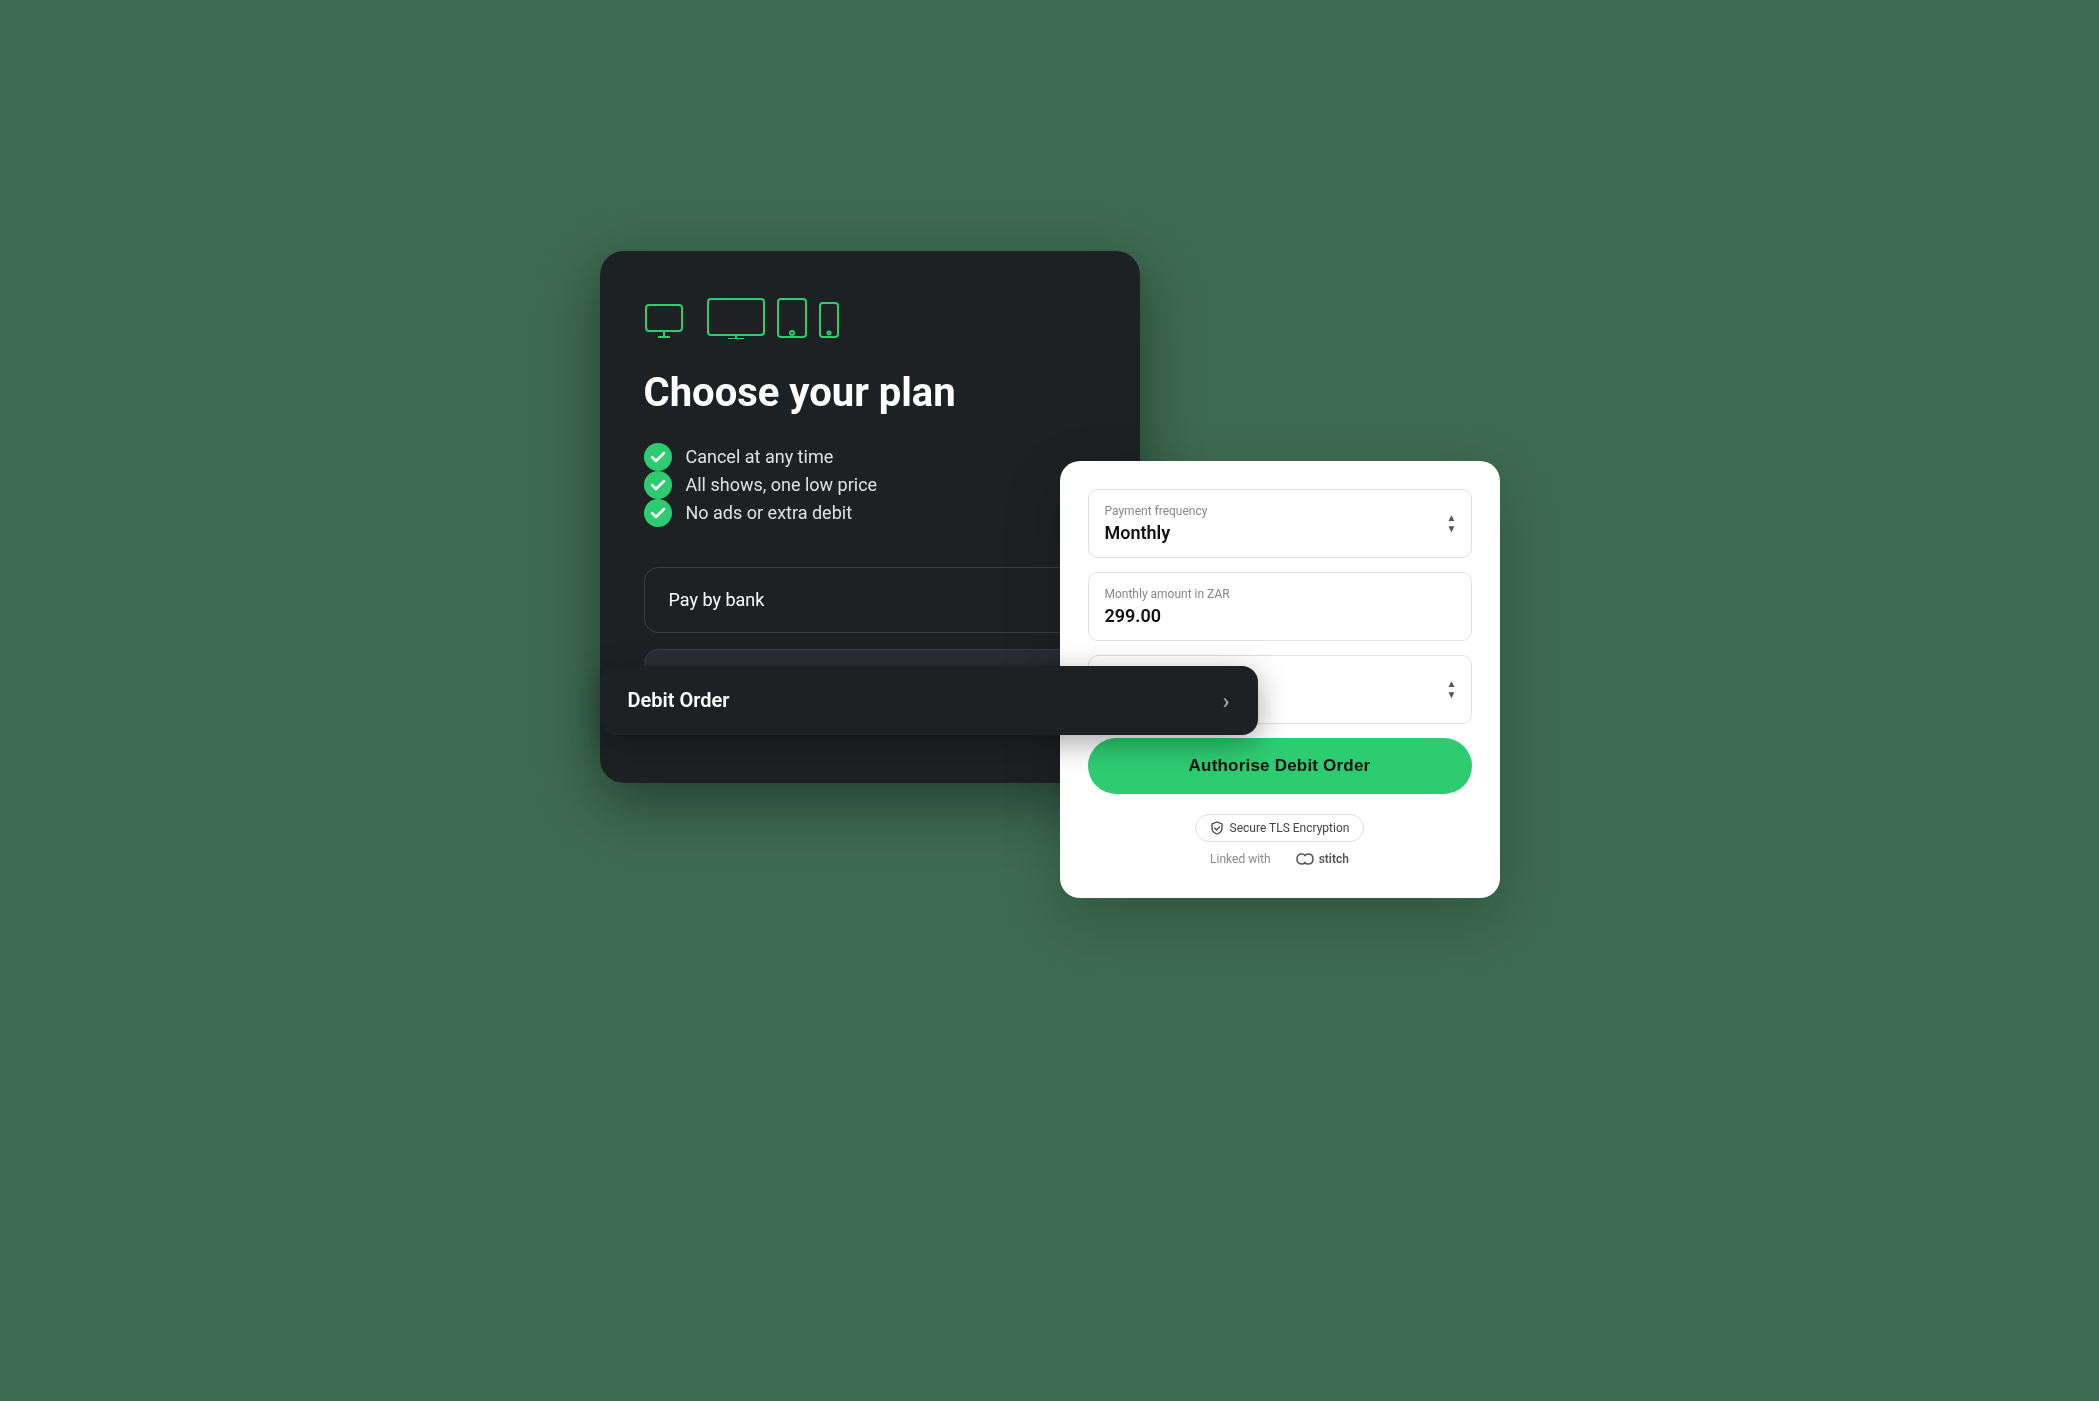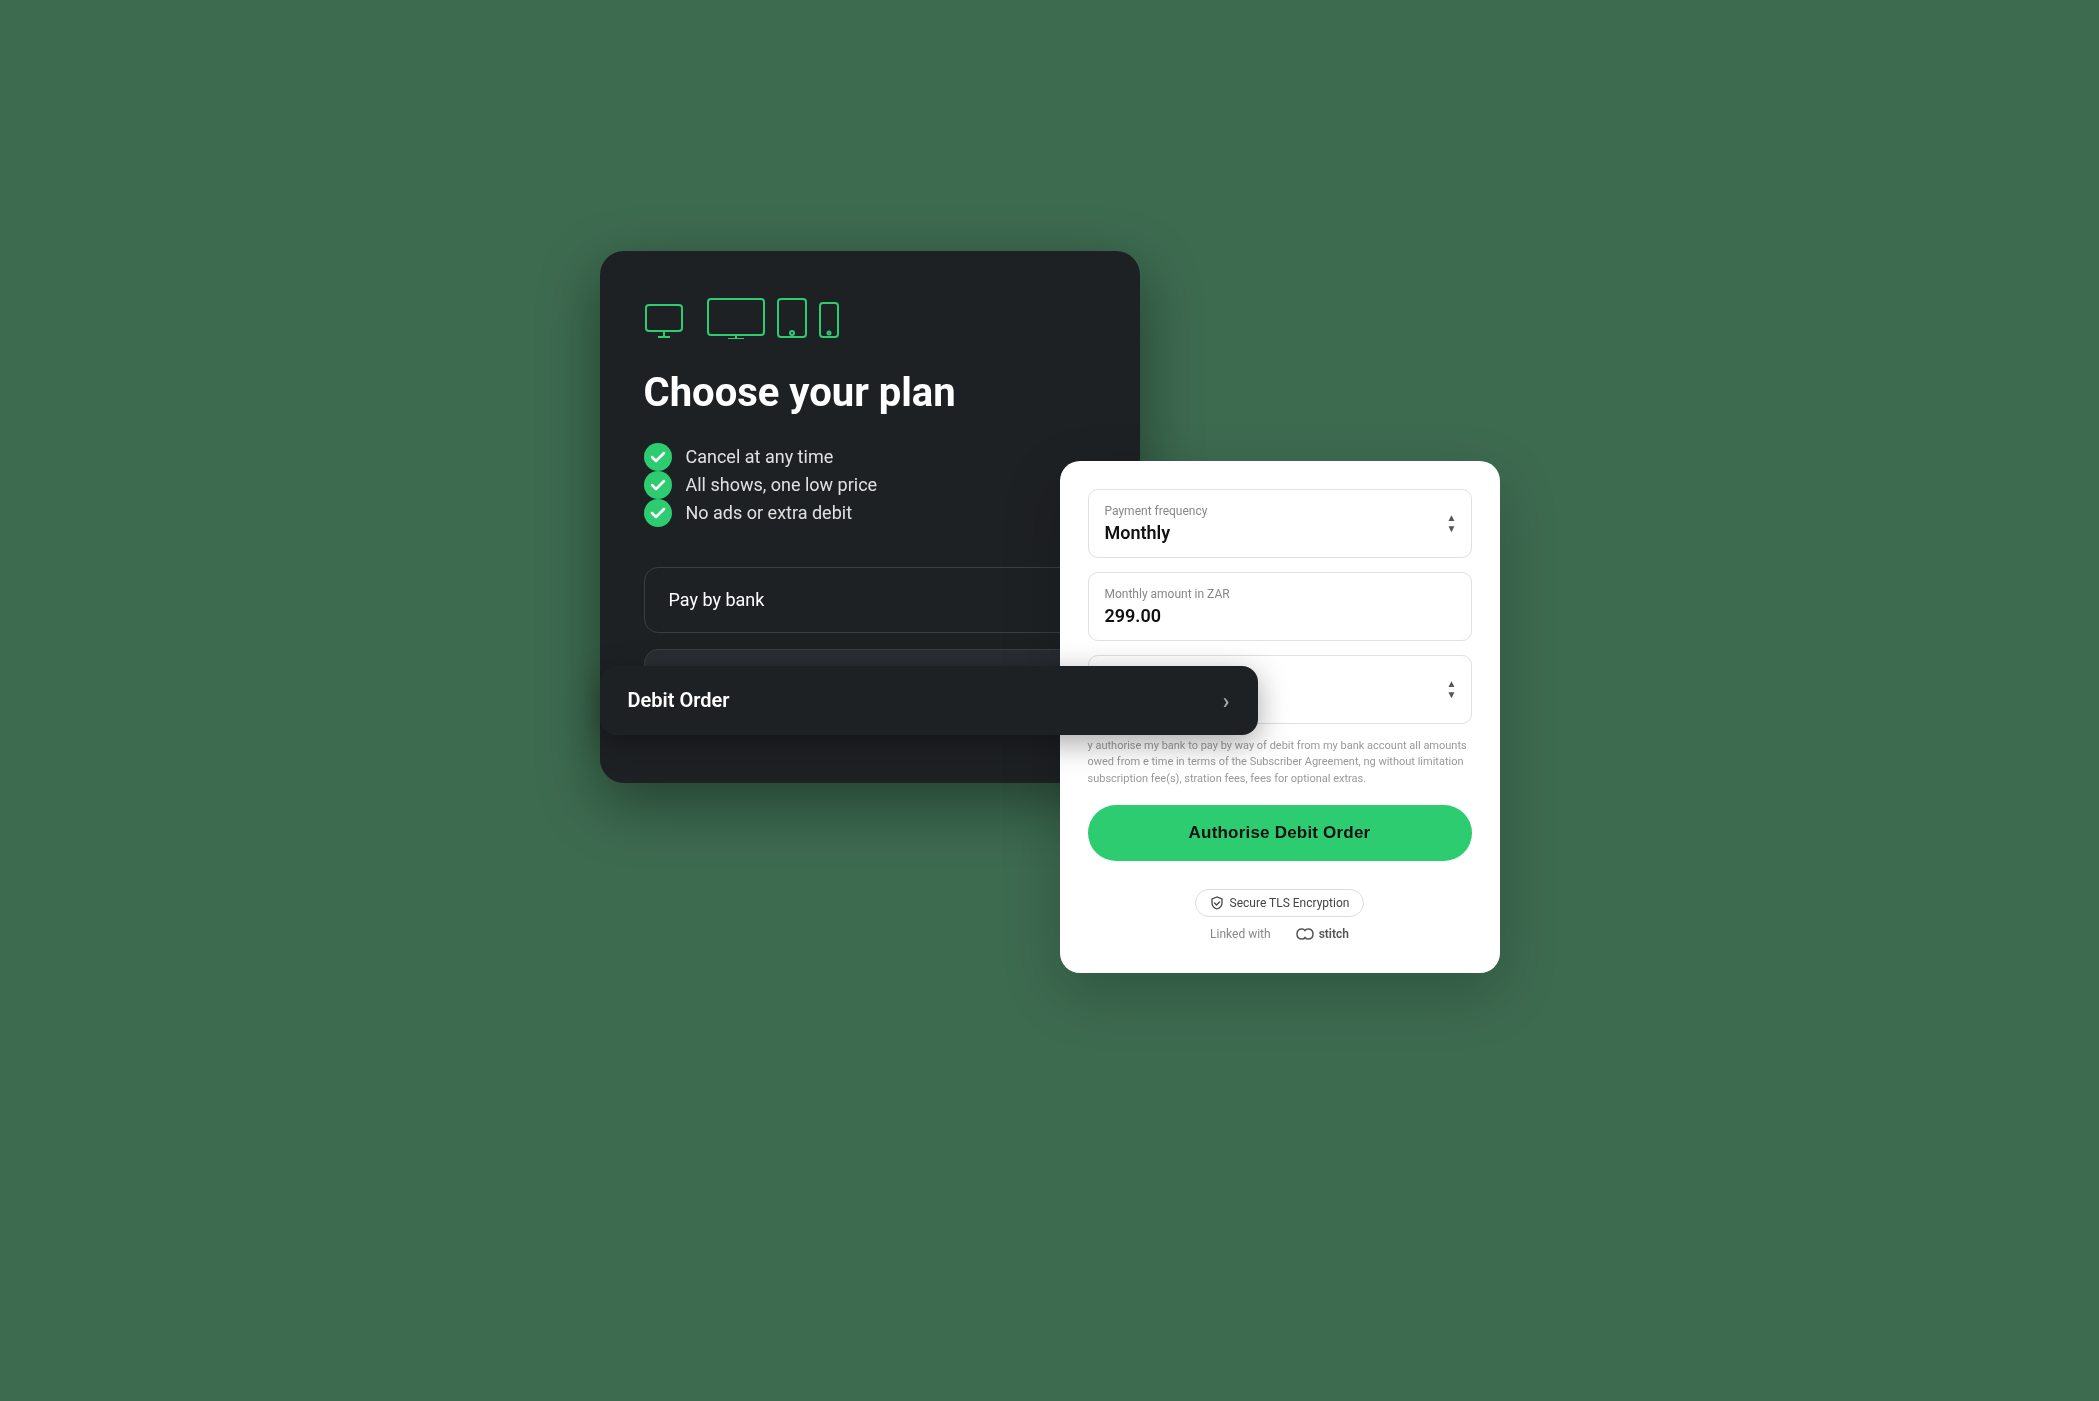--- a/index.html
+++ b/index.html
@@ -207,21 +207,21 @@
     .security-badge {
       display: flex;
       align-items: center;
       justify-content: center;
       border: 1px solid #ddd;
       border-radius: 20px;
       padding: 6px 14px;
       font-size: 12px;
       color: #444;
       width: fit-content;
-      margin: 12px auto 10px auto;
+      margin: 4px auto 10px auto;
       gap: 6px;
     }
 
     .linked-with {
       text-align: center;
       font-size: 12px;
       color: #888;
       display: flex;
       align-items: center;
       justify-content: center;
@@ -386,21 +386,20 @@
     <div class="field-group">
       <div class="field-label">Date of debit</div>
       <div class="field-value">1st of the month</div>
       <div class="field-chevron">
         <span style="font-size:10px;line-height:1;">▲</span>
         <span style="font-size:10px;line-height:1;">▼</span>
       </div>
     </div>
 
     
-    <p class="legal-text">y authorise my bank to pay by way of debit from my bank account all amounts owed from e time in terms of the Subscriber Agreement, ng without limitation subscription fee(s), stration fees, fees for optional extras.</p>
 
     
     <button class="authorise-btn">Authorise Debit Order</button>
 
     
     <div class="security-badge">
       <svg width="14" height="14" viewBox="0 0 14 14" fill="none">
         <path d="M7 1L2 3v4c0 3 2.5 5.2 5 6 2.5-.8 5-3 5-6V3L7 1z" stroke="#444" stroke-width="1.3" fill="none"></path>
         <path d="M4.5 7l2 2 3-3" stroke="#444" stroke-width="1.3" stroke-linecap="round" stroke-linejoin="round"></path>
       </svg>

